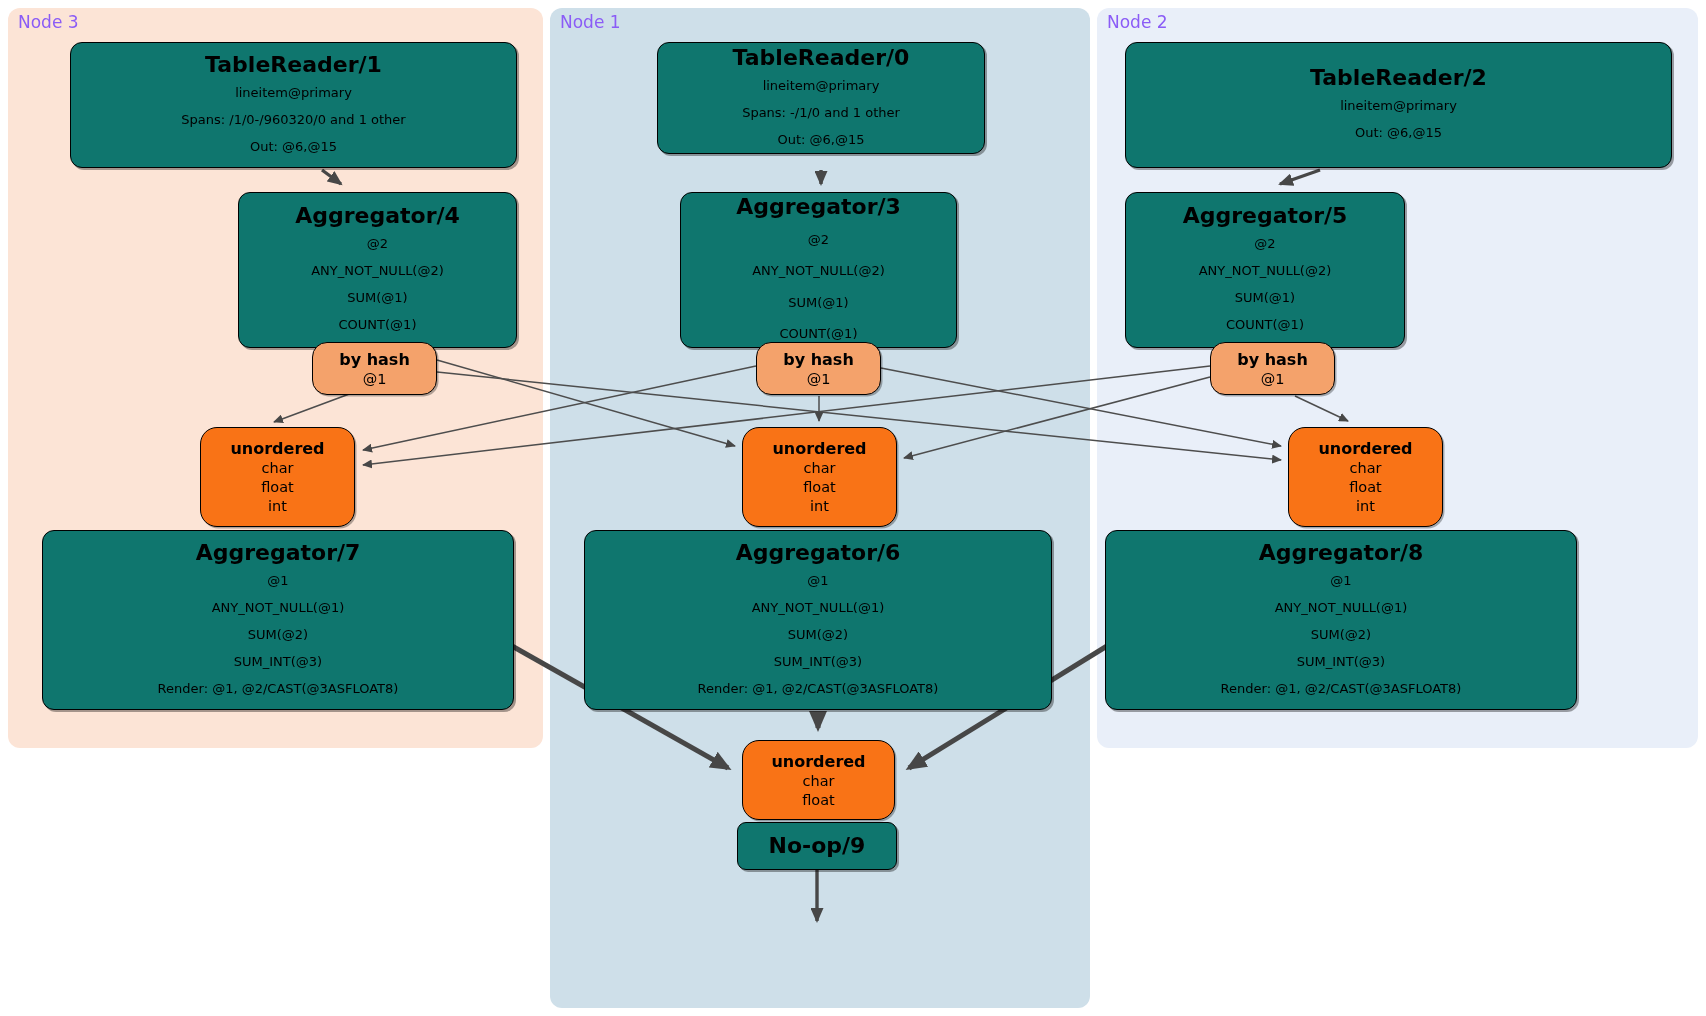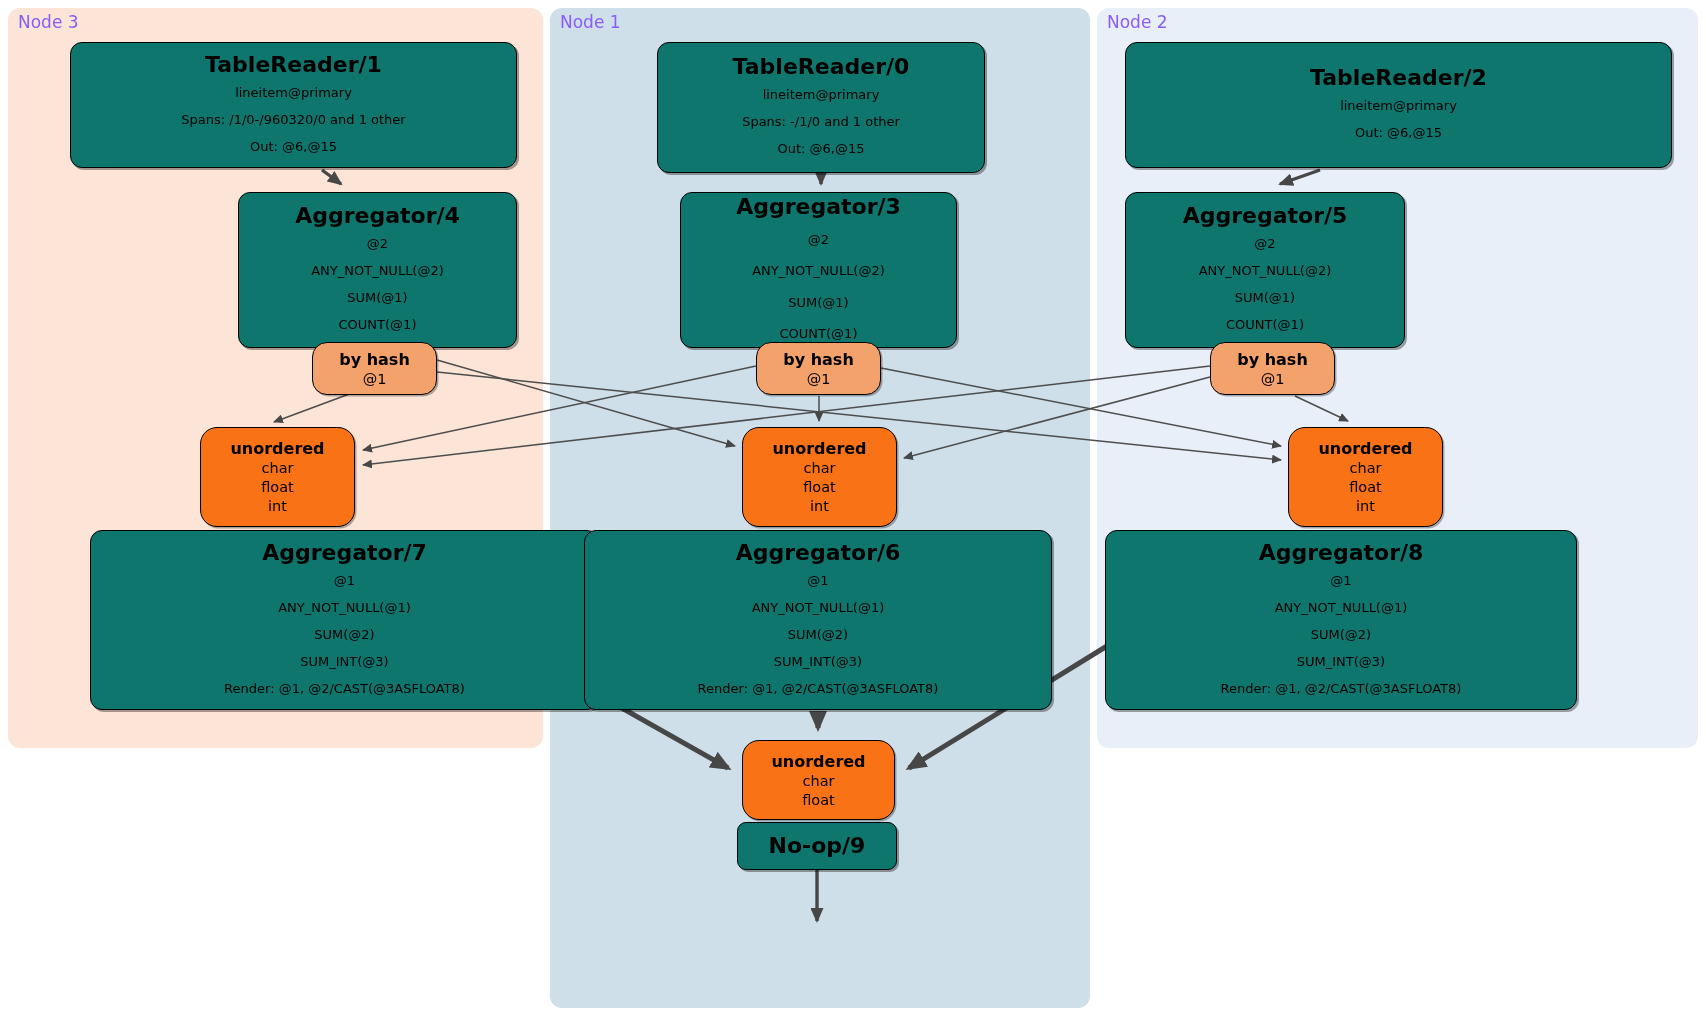--- a/index.html
+++ b/index.html
@@ -95,30 +95,30 @@
     <div class="sline">@1</div>
   </div>
 
   <div class="box sync" style="left:200px;top:427px;width:155px;height:100px;">
     <div class="stitle">unordered</div>
     <div class="sline">char</div>
     <div class="sline">float</div>
     <div class="sline">int</div>
   </div>
 
-  <div class="box ybox" style="left:42px;top:530px;width:509px;height:180px;margin-left:48px;">
+  <div class="box ybox" style="left:42px;top:530px;width:472px;height:180px;">
     <div class="title">Aggregator/7</div>
     <div class="line">@1</div>
     <div class="line">ANY_NOT_NULL(@1)</div>
     <div class="line">SUM(@2)</div>
     <div class="line">SUM_INT(@3)</div>
     <div class="line">Render: @1, @2/CAST(@3ASFLOAT8)</div>
   </div>
 
-  <div class="box ybox" style="left:657px;top:42px;width:328px;height:131px;">
+  <div class="box ybox" style="left:657px;top:42px;width:328px;height:112px;">
     <div class="title">TableReader/0</div>
     <div class="line">lineitem@primary</div>
     <div class="line">Spans: -/1/0 and 1 other</div>
     <div class="line">Out: @6,@15</div>
   </div>
 
   <div class="box ybox" style="left:680px;top:192px;width:277px;height:156px;justify-content:space-between;">
     <div class="title">Aggregator/3</div>
     <div class="line">@2</div>
     <div class="line">ANY_NOT_NULL(@2)</div>

